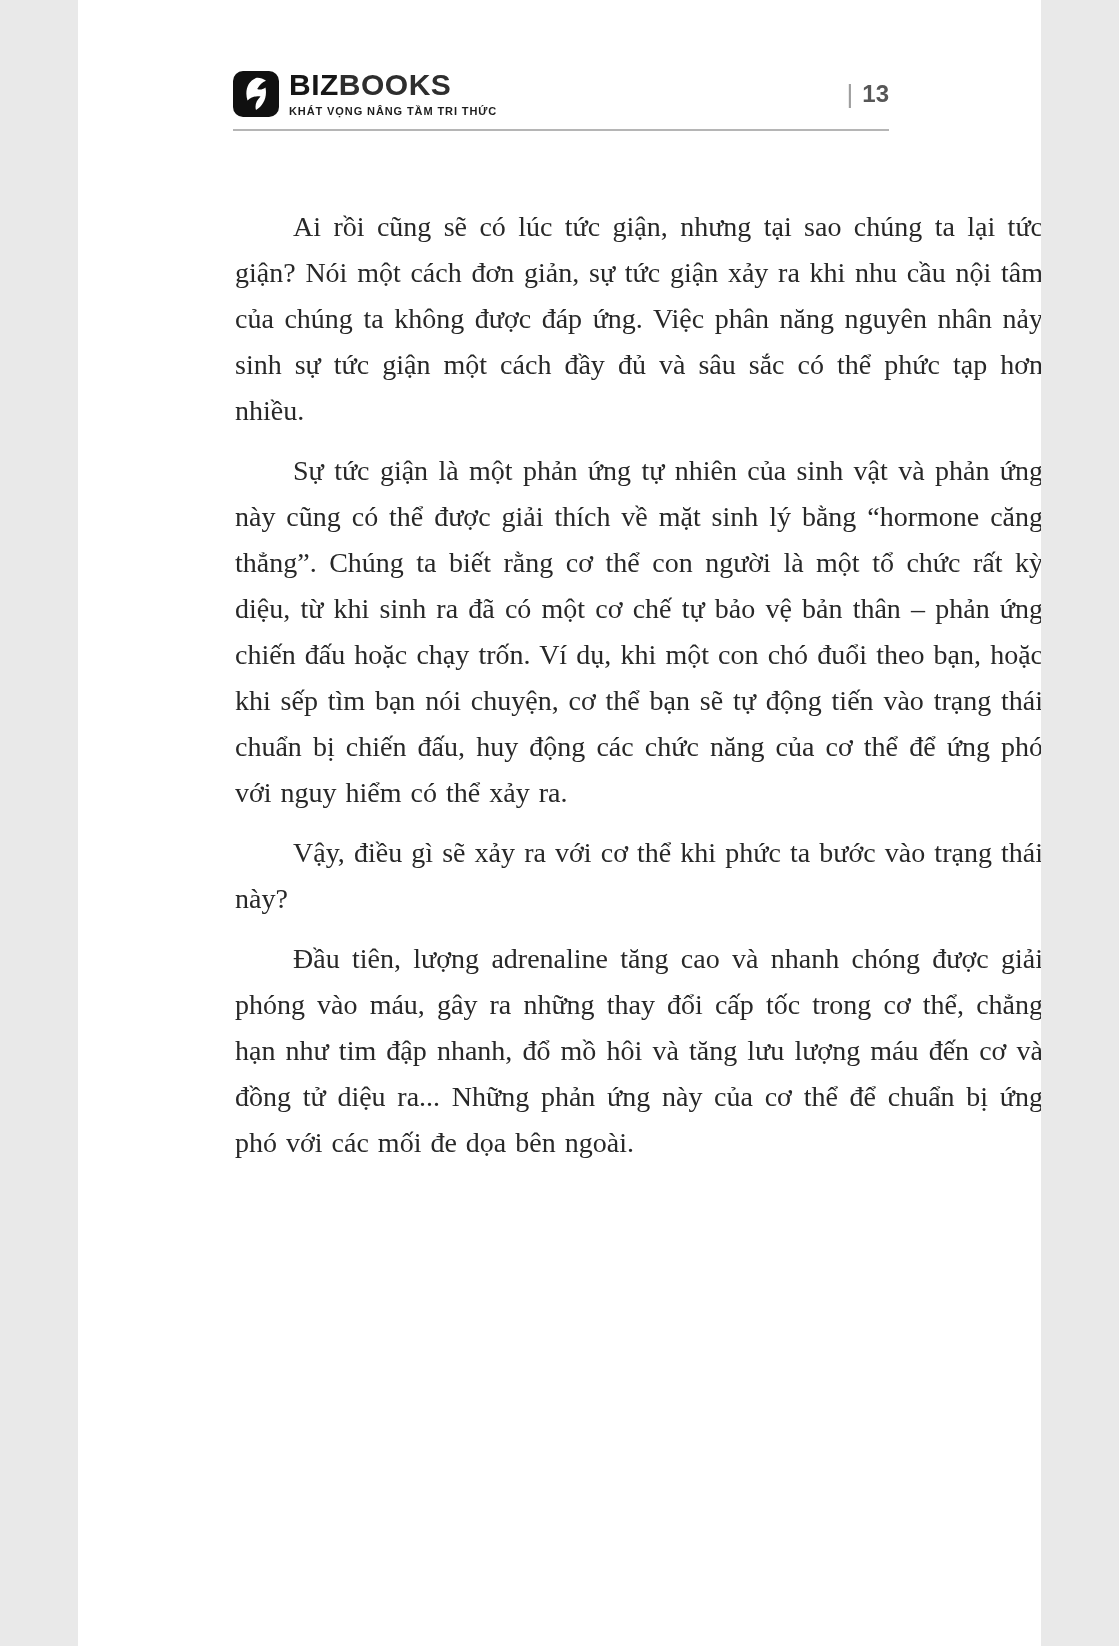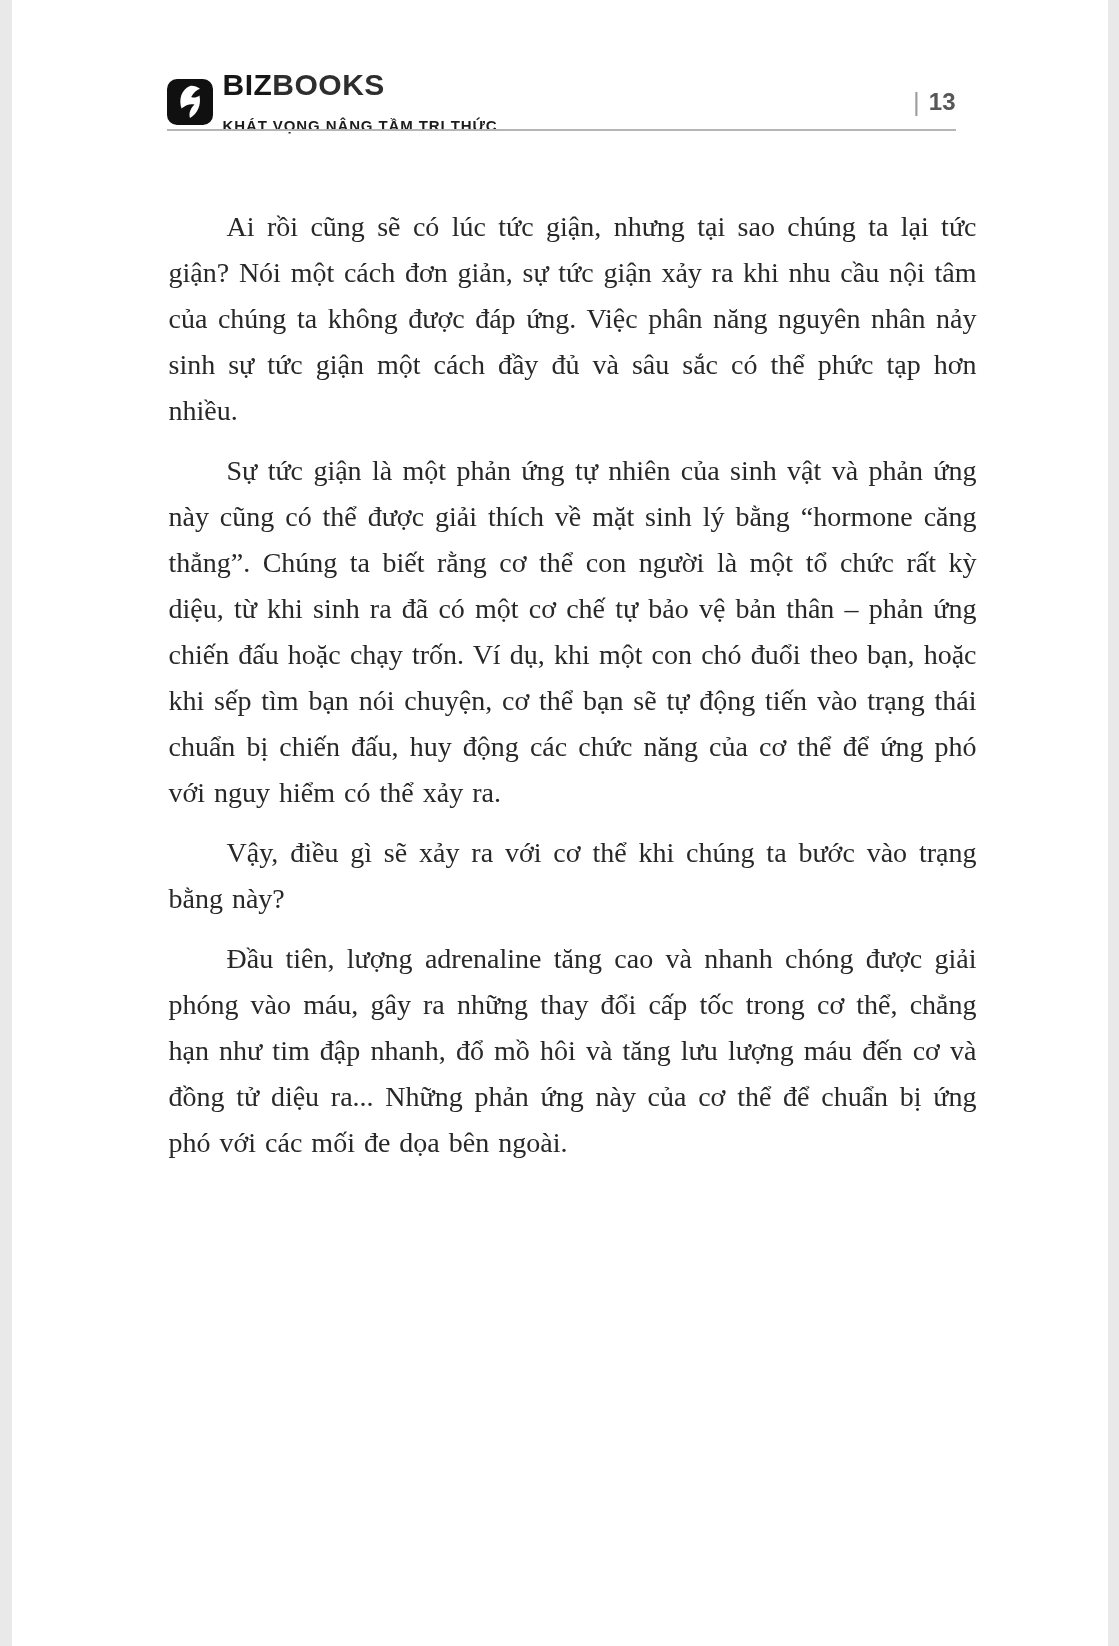--- a/index.html
+++ b/index.html
@@ -1,19 +1,19 @@
 <!DOCTYPE html>
 <html><head>
 <meta charset="utf-8">
 <style>
   * { margin: 0; padding: 0; box-sizing: border-box; }
   html, body { background: #e9e9e9; }
   .page {
     position: relative;
-    width: 1096px;
+    width: 963px;
     height: 1646px;
     margin: 0 auto;
     background: #ffffff;
     font-family: "Liberation Serif", serif;
     overflow: hidden;
   }
   .header {
     position: absolute;
     top: 70px;
     left: 155px;
@@ -30,25 +30,25 @@
     font-size: 30px;
     line-height: 1;
     letter-spacing: 0.5px;
     color: #161616;
     white-space: nowrap;
   }
   .brand-name .biz { font-weight: 800; }
   .brand-name .books { font-weight: 700; color: #2e2e2e; }
   .brand-tagline {
     font-family: "Liberation Sans", sans-serif;
-    font-size: 15px;
+    font-size: 11px;
     font-weight: 700;
     letter-spacing: 0.9px;
     color: #1c1c1c;
-    margin-top: 17px;
+    margin-top: 5px;
     white-space: nowrap;
   }
   .page-number {
     font-family: "Liberation Sans", sans-serif;
     font-size: 24px;
     color: #575757;
     display: flex;
     align-items: center;
     gap: 9px;
     font-weight: 600;
@@ -120,18 +120,18 @@
   </div>
 
   <div class="rule"></div>
 
   <div class="content">
     <h1 class="doc-heading">
     </h1>
     <div class="body-text">
       <p>Ai rồi cũng sẽ có lúc tức giận, nhưng tại sao chúng ta lại tức giận? Nói một cách đơn giản, sự tức giận xảy ra khi nhu cầu nội tâm của chúng ta không được đáp ứng. Việc phân năng nguyên nhân nảy sinh sự tức giận một cách đầy đủ và sâu sắc có thể phức tạp hơn nhiều.</p>
       <p>Sự tức giận là một phản ứng tự nhiên của sinh vật và phản ứng này cũng có thể được giải thích về mặt sinh lý bằng “hormone căng thẳng”. Chúng ta biết rằng cơ thể con người là một tổ chức rất kỳ diệu, từ khi sinh ra đã có một cơ chế tự bảo vệ bản thân – phản ứng chiến đấu hoặc chạy trốn. Ví dụ, khi một con chó đuổi theo bạn, hoặc khi sếp tìm bạn nói chuyện, cơ thể bạn sẽ tự động tiến vào trạng thái chuẩn bị chiến đấu, huy động các chức năng của cơ thể để ứng phó với nguy hiểm có thể xảy ra.</p>
-      <p>Vậy, điều gì sẽ xảy ra với cơ thể khi chúng ta bước vào trạng bằng này?</p>
+      <p>Vậy, điều gì sẽ xảy ra với cơ thể khi phức ta bước vào trạng thái này?</p>
       <p>Đầu tiên, lượng adrenaline tăng cao và nhanh chóng được giải phóng vào máu, gây ra những thay đổi cấp tốc trong cơ thể, chẳng hạn như tim đập nhanh, đổ mồ hôi và tăng lưu lượng máu đến cơ và đồng tử diệu ra... Những phản ứng này của cơ thể để chuẩn bị ứng phó với các mối đe dọa bên ngoài.</p>
     </div>
   </div>
 
 </div>
 
 </body></html>

